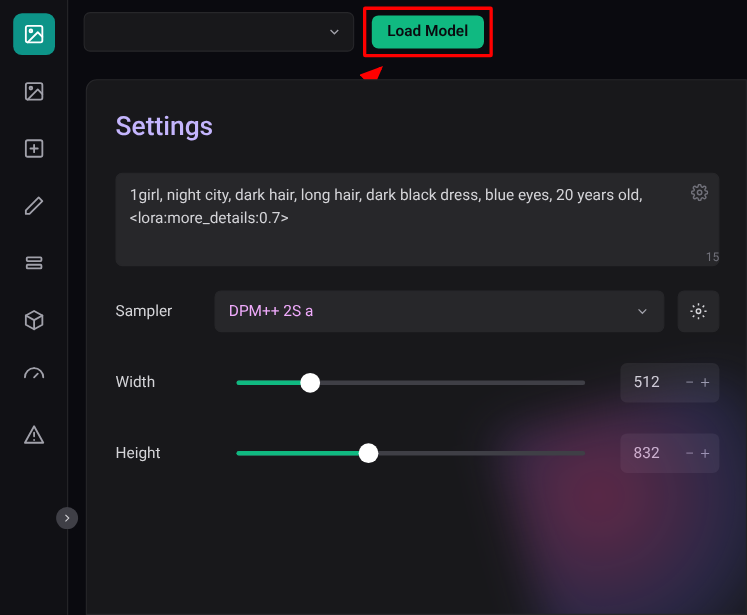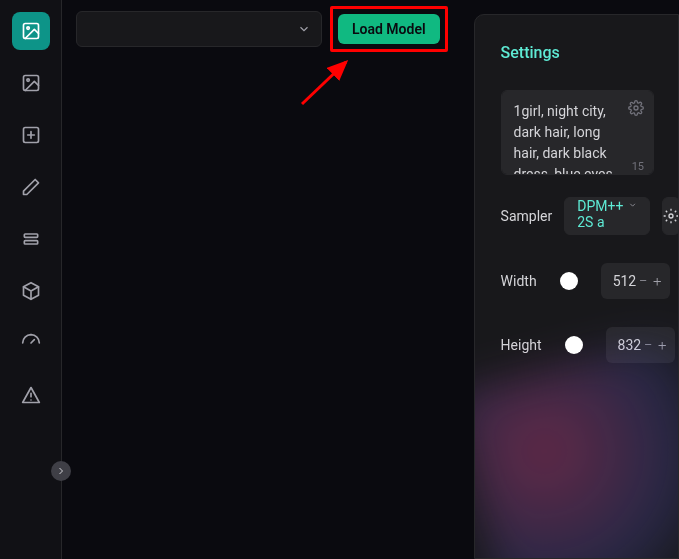--- a/index.html
+++ b/index.html
@@ -4,38 +4,38 @@
 <style>
 *{box-sizing:border-box;margin:0;padding:0;font-family:-apple-system,BlinkMacSystemFont,"Segoe UI",Roboto,sans-serif}
 body{background:#0a0a0f;color:#e5e5e5;width:679px;height:559px;overflow:hidden;position:relative}
 .app{display:flex;height:100%}
 .sidebar{width:62px;background:#111115;border-right:1px solid #27272a;display:flex;flex-direction:column;align-items:center;padding-top:12px;gap:14px;position:relative}
 .sb-btn{width:38px;height:38px;border-radius:8px;display:flex;align-items:center;justify-content:center;cursor:pointer;color:#a1a1aa}
 .sb-btn.active{background:#0d9488;color:#fff}
 .sb-btn svg{width:20px;height:20px;stroke:currentColor;stroke-width:2;fill:none;stroke-linecap:round;stroke-linejoin:round}
 .expand-btn{position:absolute;bottom:78px;right:-10px;width:20px;height:20px;border-radius:50%;background:#3f3f46;display:flex;align-items:center;justify-content:center;cursor:pointer}
 .expand-btn svg{width:12px;height:12px;stroke:#d4d4d8;stroke-width:2;fill:none}
-.main{flex:1;display:flex;flex-direction:row;overflow:hidden}
+.main{flex:1;display:flex;flex-direction:column;overflow:hidden}
 .topbar{display:flex;align-items:center;gap:8px;padding:10px 10px 10px 14px;height:58px}
 .model-select{flex:0 0 246px;height:36px;background:#18181b;border:1px solid #27272a;border-radius:6px;display:flex;align-items:center;justify-content:flex-end;padding:0 10px;cursor:pointer}
 .model-select svg{width:14px;height:14px;stroke:#a1a1aa;stroke-width:2;fill:none}
 .load-wrap{position:relative;padding:5px;border:3px solid #ff0000;border-radius:2px}
 .load-btn{background:#10b981;color:#0a0a0f;font-weight:600;font-size:14px;padding:7px 14px;border:none;border-radius:6px;cursor:pointer}
 .arrow{position:absolute;top:56px;left:294px;pointer-events:none}
 .content{flex:1;margin:14px 0 0 16px;background:#18181b;border:1px solid #27272a;border-radius:10px 0 0 0;padding:28px 0 0 26px;overflow:hidden;position:relative}
-.settings-title{font-size:16px;font-weight:500;color:#5eead4;margin-bottom:28px}
+.settings-title{font-size:24px;font-weight:500;color:#c4b5fd;margin-bottom:28px}
 .prompt-box{position:relative;margin-right:24px;margin-bottom:6px}
 .prompt-ta{width:100%;background:#27272a;border:1px solid #27272a;border-radius:6px;padding:10px 36px 10px 12px;color:#d4d4d8;font-size:14px;resize:none;font-family:inherit;line-height:1.5}
 .prompt-ta::placeholder{color:#71717a}
-.token-count{position:absolute;bottom:6px;right:10px;font-size:11px;color:#71717a}
+.token-count{position:absolute;bottom:6px;right:0;font-size:11px;color:#71717a}
 .gear-ico{position:absolute;top:10px;right:10px;cursor:pointer}
 .gear-ico svg{width:16px;height:16px;stroke:#71717a;stroke-width:2;fill:none}
 .row{display:flex;align-items:center;margin-right:24px;margin-top:18px;gap:12px}
 .row-label{width:78px;font-size:14px;color:#d4d4d8}
-.sel{flex:1;height:38px;background:#27272a;border:1px solid #27272a;border-radius:6px;display:flex;align-items:flex-start;justify-content:space-between;padding:0 12px;cursor:pointer;font-size:14px;color:#5eead4}
+.sel{flex:1;height:38px;background:#27272a;border:1px solid #27272a;border-radius:6px;display:flex;align-items:center;justify-content:space-between;padding:0 12px;cursor:pointer;font-size:14px;color:#f0abfc}
 .sel svg{width:14px;height:14px;stroke:#a1a1aa;stroke-width:2;fill:none}
 .icon-btn{width:38px;height:38px;background:#27272a;border:1px solid #27272a;border-radius:6px;display:flex;align-items:center;justify-content:center;cursor:pointer}
 .icon-btn svg{width:16px;height:16px;stroke:#d4d4d8;stroke-width:2;fill:none}
 .slider-row{display:flex;align-items:center;margin-right:24px;margin-top:28px;gap:32px}
 .slider-wrap{flex:1;position:relative;height:20px;display:flex;align-items:center}
 .track{position:absolute;width:100%;height:4px;background:#3f3f46;border-radius:2px}
 .fill{position:absolute;height:4px;background:#10b981;border-radius:2px}
 .thumb{position:absolute;width:18px;height:18px;background:#fff;border-radius:50%;transform:translateX(-50%);cursor:grab}
 .num-box{width:90px;height:36px;background:#27272a;border-radius:6px;display:flex;align-items:center;padding:0 6px 0 12px;font-size:14px;color:#d4d4d8}
 .num-val{flex:1}

